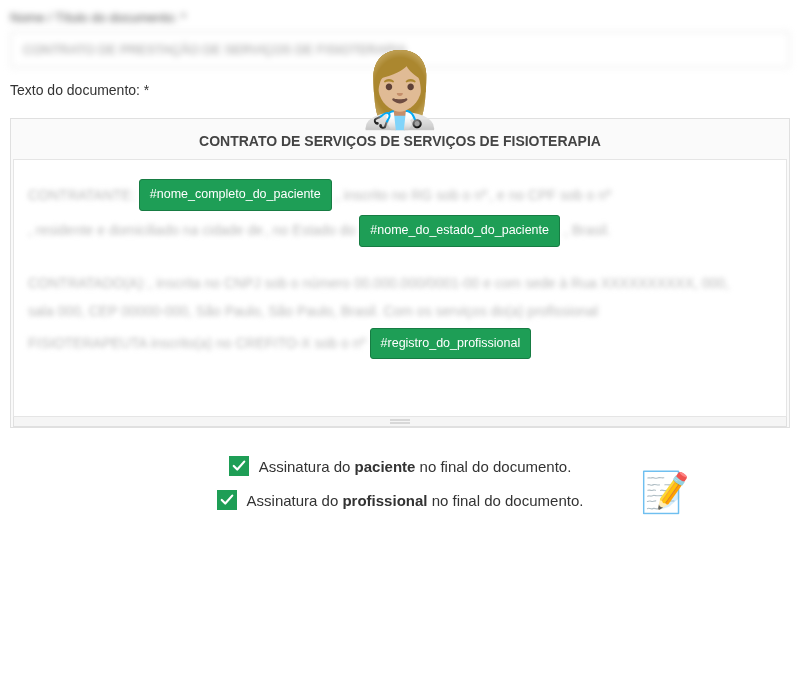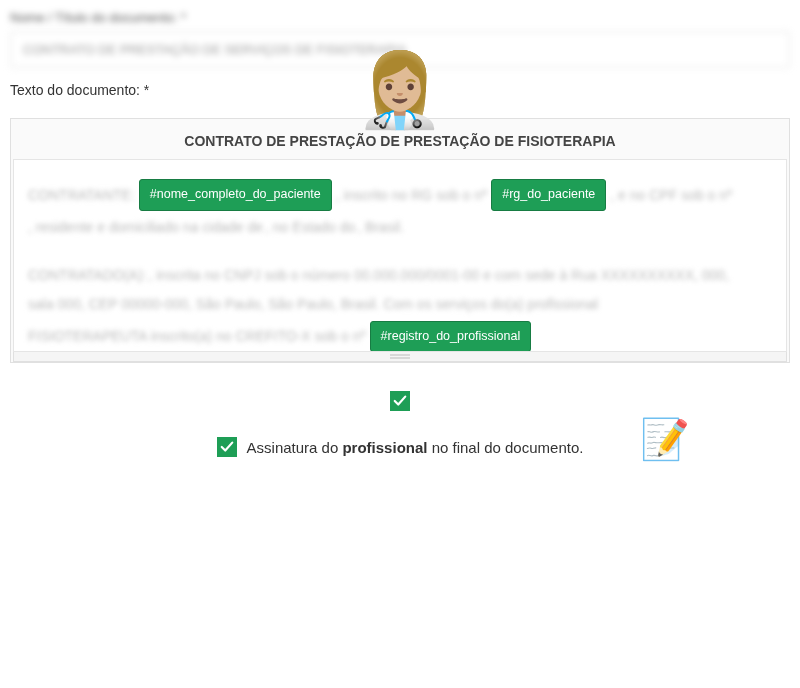--- a/index.html
+++ b/index.html
@@ -43,21 +43,21 @@
     text-align: center;
     font-weight: bold;
     padding: 12px 8px 10px;
     color: #444;
     font-size: 14px;
   }
   .doc-scroll {
     background: #fff;
     border: 1px solid #e5e5e5;
     padding: 18px 14px 14px 14px;
-    height: 193px;
+    height: 258px;
     overflow-y: scroll;
     position: relative;
     line-height: 1.9;
   }
   .doc-scroll::-webkit-scrollbar { width: 16px; }
   .doc-scroll::-webkit-scrollbar-track { background: #f0f0f0; }
   .doc-scroll::-webkit-scrollbar-thumb { background: #c8c8c8; border-radius: 2px; }
   .para { margin-bottom: 22px; }
   .blur-text {
     color: #bbb;
@@ -131,32 +131,32 @@
 <div style="position:relative; width:780px;">
 
   <div class="doctor-emoji">👩🏼‍⚕️</div>
 
   <div class="blurred-label">Nome / Título do documento: *</div>
   <div class="blurred-input">CONTRATO DE PRESTAÇÃO DE SERVIÇOS DE FISIOTERAPIA</div>
 
   <div class="section-label">Texto do documento: *</div>
 
   <div class="doc-box">
-    <div class="doc-title">CONTRATO DE PRESTAÇÃO DE PRESTAÇÃO DE FISIOTERAPIA</div>
+    <div class="doc-title">CONTRATO DE SERVIÇOS DE SERVIÇOS DE FISIOTERAPIA</div>
 
     <div class="doc-scroll">
 
       <div class="para row-flex">
         <span class="blur-text">CONTRATANTE:</span>
         <span class="tag">#nome_completo_do_paciente</span>
         <span class="blur-text">, inscrito no RG sob o nº</span>
-        <span class="tag">#rg_do_paciente</span>
         <span class="blur-text">, e no CPF sob o nº</span>
         <span class="blur-text">, residente e domiciliado na cidade de</span>
         <span class="blur-text">, no Estado do</span>
+        <span class="tag">#nome_do_estado_do_paciente</span>
         <span class="blur-text">, Brasil.</span>
       </div>
 
       <div class="para row-flex">
         <span class="blur-text">CONTRATADO(A):</span>
         <span class="blur-text">, inscrita no CNPJ sob o número 00.000.000/0001-00 e com sede à Rua XXXXXXXXXX, 000,</span>
         <span class="blur-text">sala 000, CEP 00000-000,  São Paulo, São Paulo, Brasil. Com os serviços do(a) profissional</span>
         <span class="blur-text">FISIOTERAPEUTA inscrito(a) no CREFITO-X sob o nº</span>
         <span class="tag">#registro_do_profissional</span>
       </div>
@@ -172,23 +172,26 @@
   </div>
 
   <div class="signatures-wrap">
 
     <div class="check-row">
       <div class="checkbox">
         <svg viewBox="0 0 16 16">
             <path d="M2 8 L6 12 L14 3" stroke="#fff" stroke-width="2.5" fill="none" stroke-linecap="round" stroke-linejoin="round"></path>
           </svg>
       </div>
-    </div>
-
-    <div class="check-row" style="margin-top:26px;">
+      <span class="check-label">
+        <span>Assinatura do </span><b>paciente</b><span> no final do documento.</span>
+      </span>
+    </div>
+
+    <div class="check-row" style="margin-top:14px;">
       <div class="checkbox">
         <svg viewBox="0 0 16 16">
             <path d="M2 8 L6 12 L14 3" stroke="#fff" stroke-width="2.5" fill="none" stroke-linecap="round" stroke-linejoin="round"></path>
           </svg>
       </div>
       <span class="check-label">
         <span>Assinatura do </span><b>profissional</b><span> no final do documento.</span>
       </span>
     </div>
 

